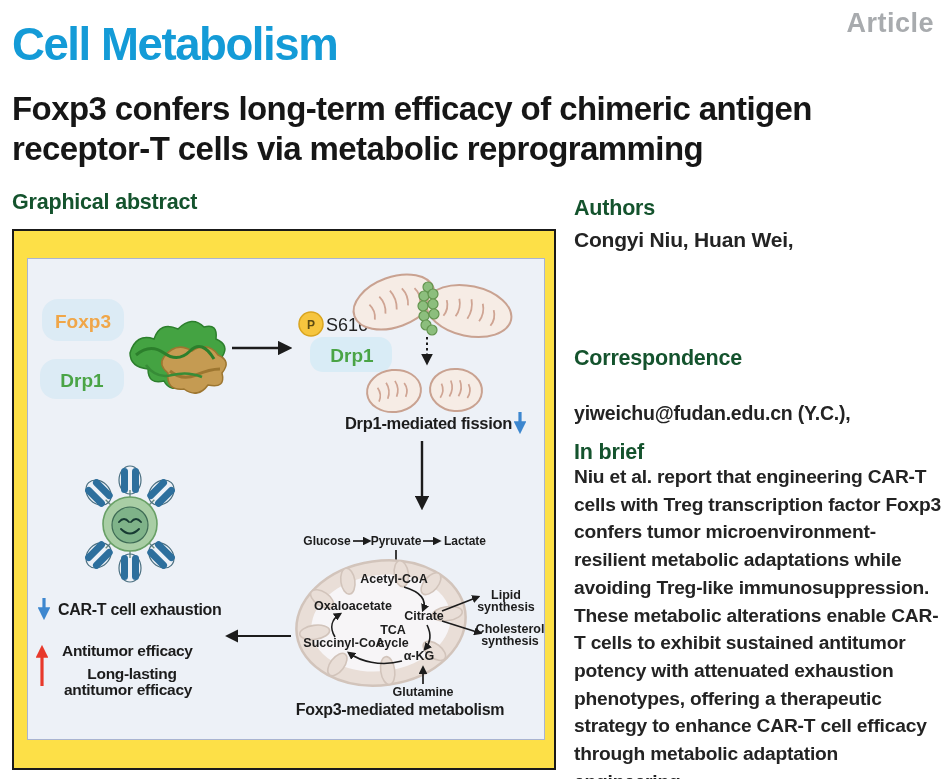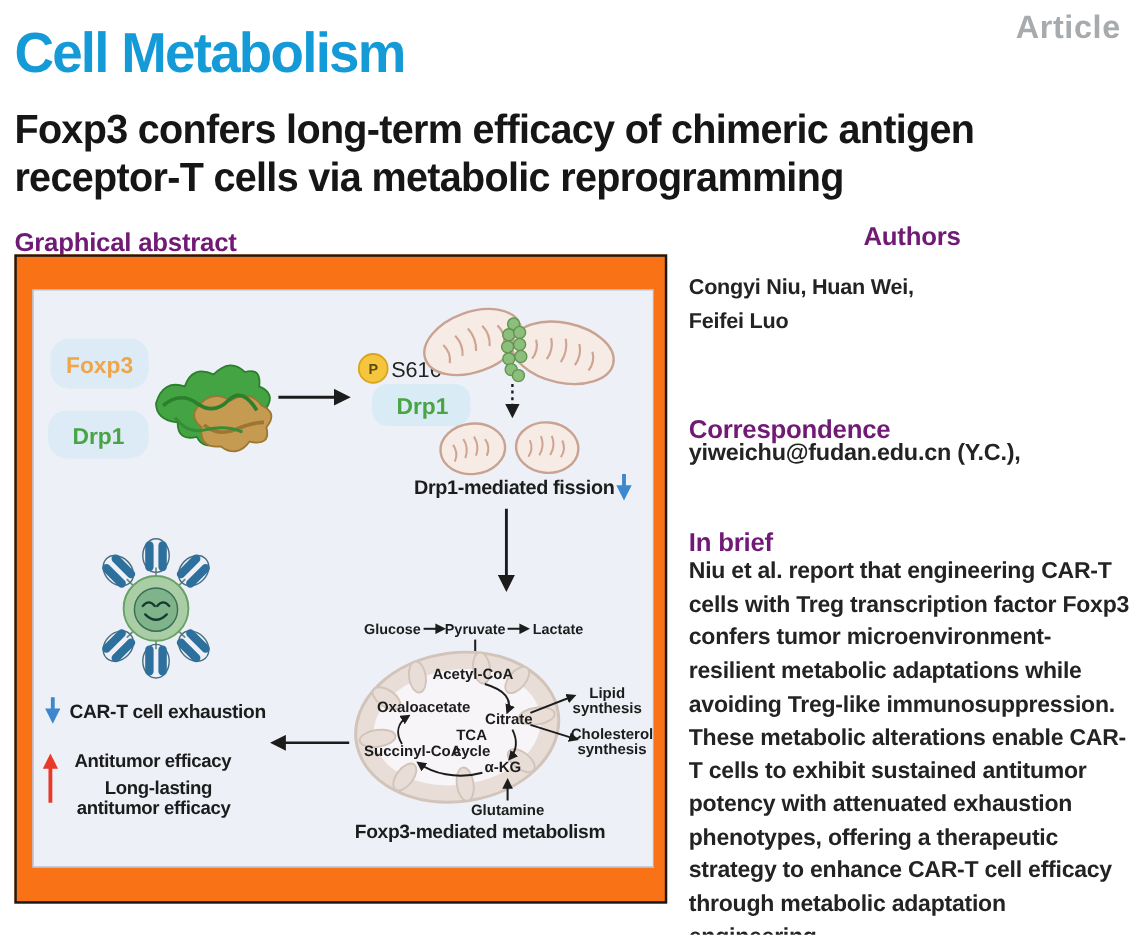--- a/index.html
+++ b/index.html
@@ -3,52 +3,51 @@
 <meta charset="utf-8">
 <style>
   html,body{margin:0;padding:0;background:#ffffff;}
   body{width:947px;height:779px;position:relative;overflow:hidden;
        font-family:"Liberation Sans","DejaVu Sans",sans-serif;color:#222;}
   .abs{position:absolute;}
   .article-tag{top:8px;right:13px;font-size:27px;font-weight:bold;color:#a8abae;letter-spacing:.5px;margin-left:32px;}
   .journal{top:16px;left:12px;font-size:47px;font-weight:bold;color:#149bd7;letter-spacing:-1.5px;transform:scaleX(.97);transform-origin:left;}
   .paper-title{top:88px;left:12px;width:920px;font-size:34px;font-weight:bold;color:#161616;
                line-height:40px;letter-spacing:-.6px;transform:scaleX(.97);transform-origin:left;}
-  .sec-h{font-size:21.5px;font-weight:bold;color:#701a75;letter-spacing:-.2px;}
+  .sec-h{font-size:21.5px;font-weight:bold;color:#14532d;letter-spacing:-.2px;}
   .ga-h{top:190px;left:12px;}
   .right-col{left:574px;width:372px;}
-  .authors-h{top:185px;text-align:center;}
-  .authors-txt{top:226px;font-size:18px;font-weight:bold;color:#232323;line-height:27.5px;letter-spacing:-.2px;}
+  .authors-h{top:196px;}
+  .authors-txt{top:226px;font-size:21px;font-weight:bold;color:#232323;line-height:27.5px;letter-spacing:-.2px;}
   .corr-h{top:346px;}
   .corr-txt{top:364px;font-size:19.5px;font-weight:bold;color:#232323;line-height:26.5px;letter-spacing:-.2px;}
-  .corr-txt div{cursor:pointer;}
+  .corr-txt div{cursor:pointer;margin-top:36px;}
   .brief-h{top:440px;}
   .brief-txt{top:463px;font-size:19.2px;font-weight:bold;color:#232323;line-height:27.7px;letter-spacing:-.2px;}
-  .ga-box{left:12px;top:212px;width:540px;height:537px;border:2.5px solid #1a1a1a;background:#f97316;}
+  .ga-box{left:12px;top:229px;width:540px;height:537px;border:2.5px solid #1a1a1a;background:#fde047;}
   .ga-panel{left:13px;top:27px;width:516px;height:480px;background:#edf1f7;border:1.5px solid #a9b4d1;}
   svg{position:absolute;left:0;top:0;}
   svg text{font-family:"Liberation Sans","DejaVu Sans",sans-serif;}
   .lbl{fill:#1c1c1c;font-weight:bold;}
 </style>
 </head>
 <body>
 
 <div class="abs article-tag">Article</div>
 <div class="abs journal">Cell Metabolism</div>
 <div class="abs paper-title">
   <div>Foxp3 confers long-term efficacy of chimeric antigen</div>
   <div>receptor-T cells via metabolic reprogramming</div>
 </div>
 
 <div class="abs sec-h ga-h">Graphical abstract</div>
 
 <div class="abs right-col sec-h authors-h">Authors</div>
 <div class="abs right-col authors-txt">
   <div>Congyi Niu, Huan Wei,</div>
-  <div>Feifei Luo</div>
 </div>
 
 <div class="abs right-col sec-h corr-h">Correspondence</div>
 <div class="abs right-col corr-txt">
   <div>yiweichu@fudan.edu.cn (Y.C.),</div>
 </div>
 
 <div class="abs right-col sec-h brief-h">In brief</div>
 <div class="abs right-col brief-txt">Niu et al. report that engineering CAR-T cells with Treg transcription factor Foxp3 confers tumor microenvironment-resilient metabolic adaptations while avoiding Treg-like immunosuppression. These metabolic alterations enable CAR-T cells to exhibit sustained antitumor potency with attenuated exhaustion phenotypes, offering a therapeutic strategy to enhance CAR-T cell efficacy through metabolic adaptation engineering.</div>
 

